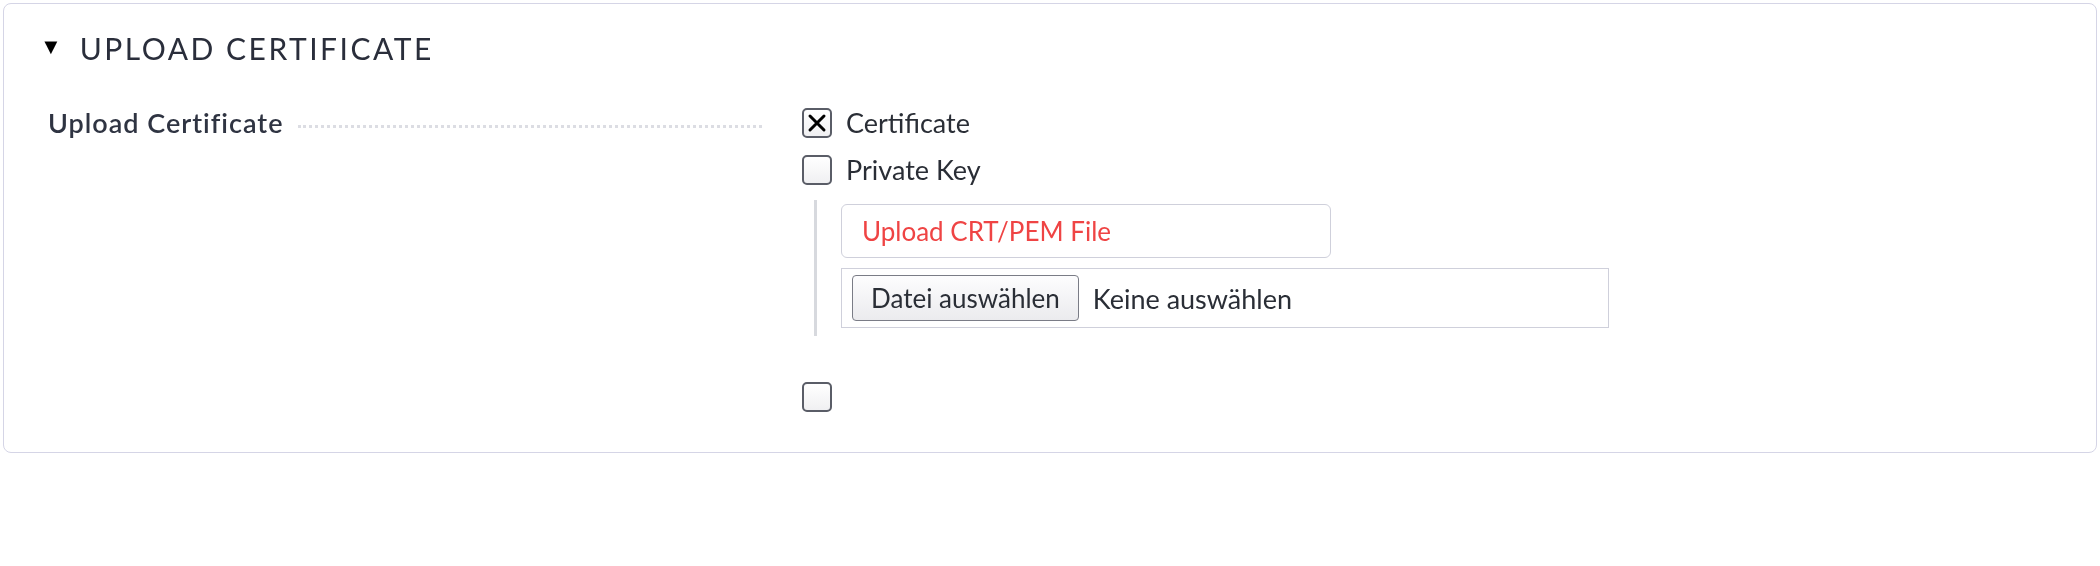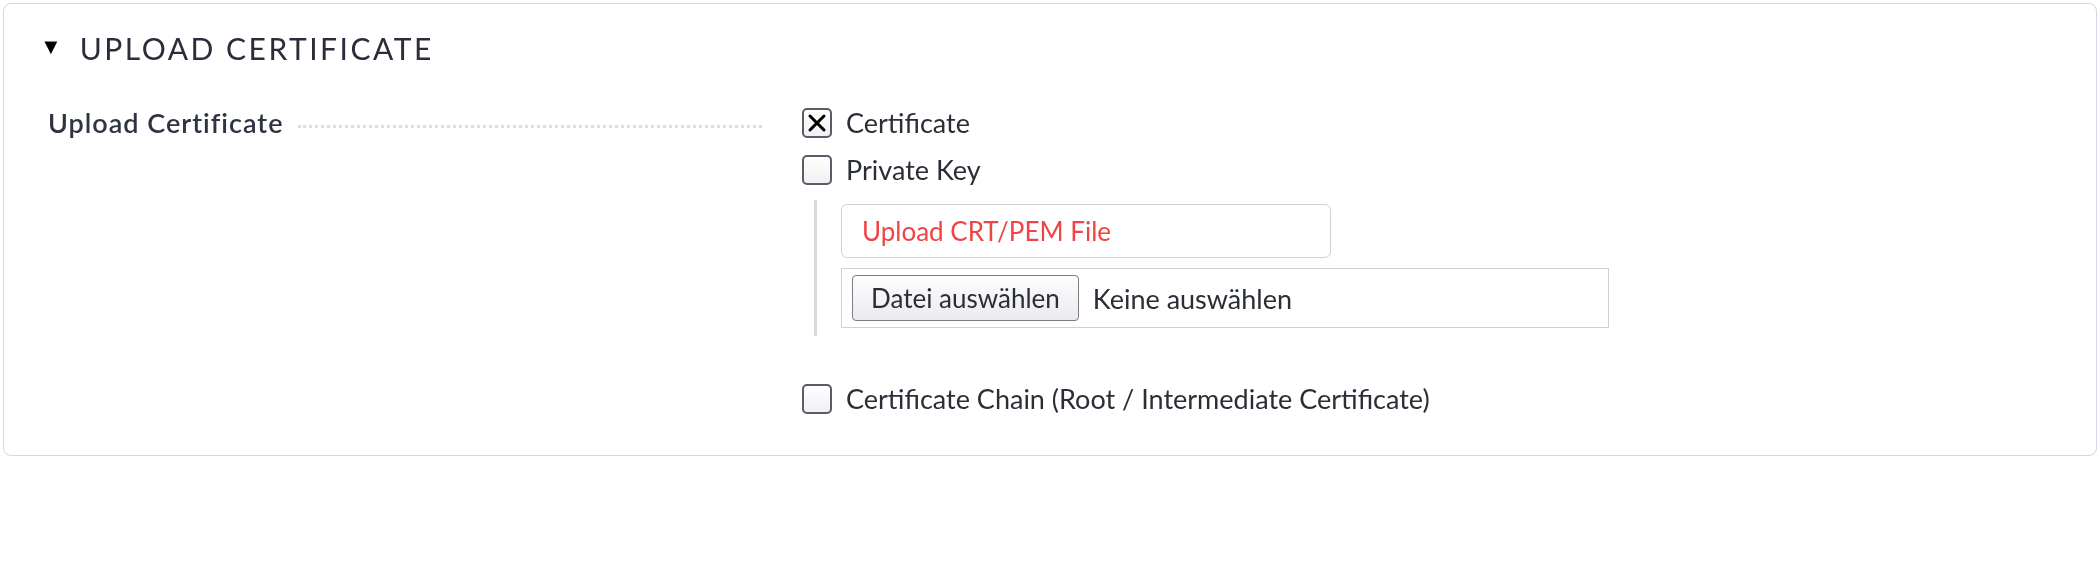--- a/index.html
+++ b/index.html
@@ -183,18 +183,17 @@
         <div class="file-row">
           <button class="file-button">Datei auswählen</button>
           <span class="file-status">Keine auswählen</span>
         </div>
       </div>
 
       <div class="check-row last">
         <span class="cbx">
           
         </span>
-        <span class="cbx-label">Certificate Chain (Root / Intermediate Certificate)</span>
       </div>
 
     </div>
   </div>
 </div>
 
 </body></html>

